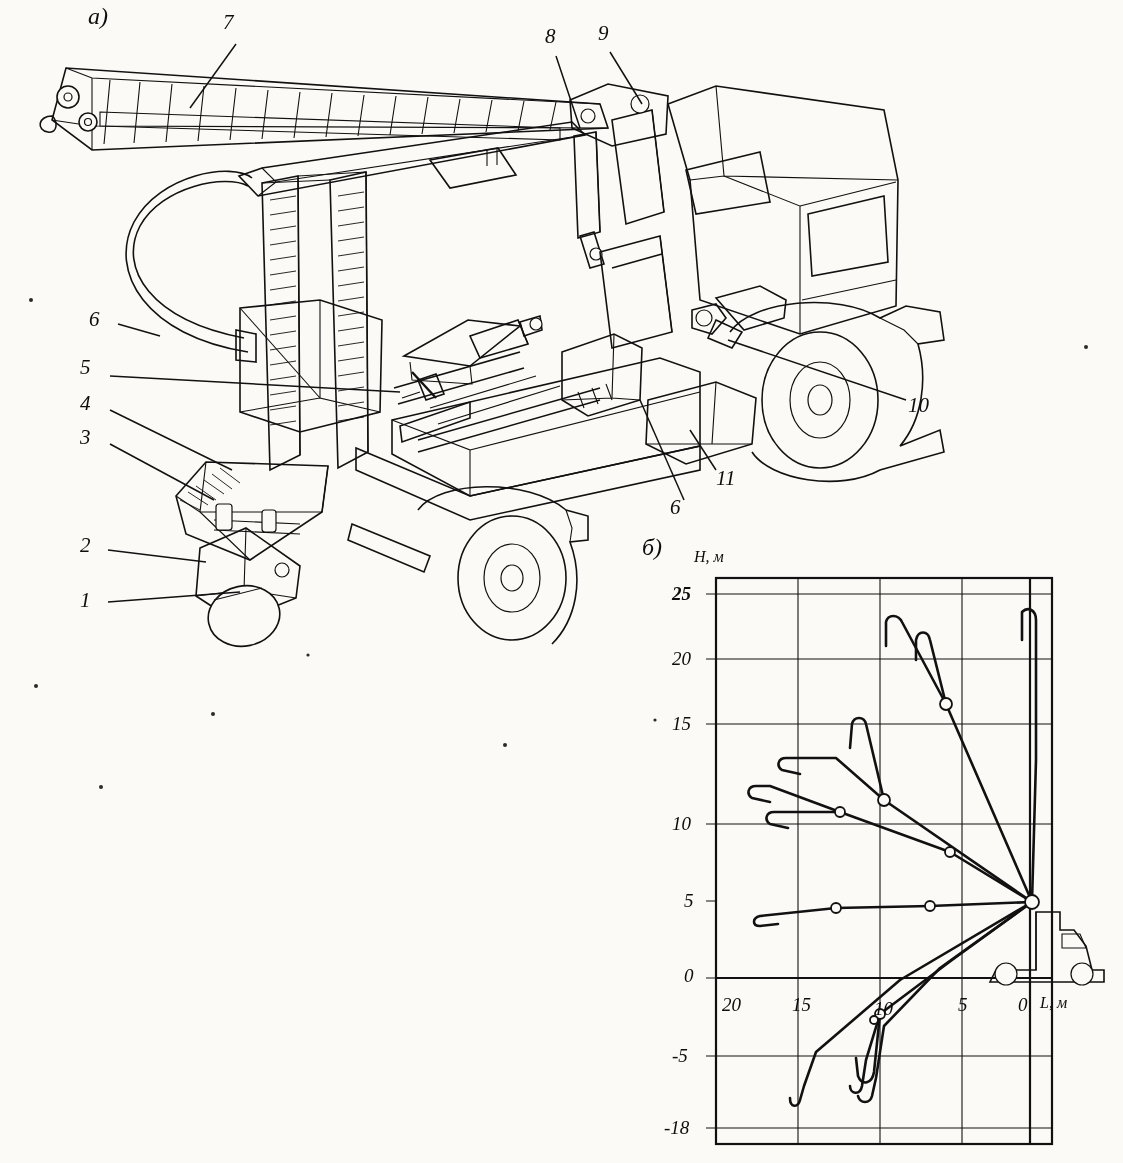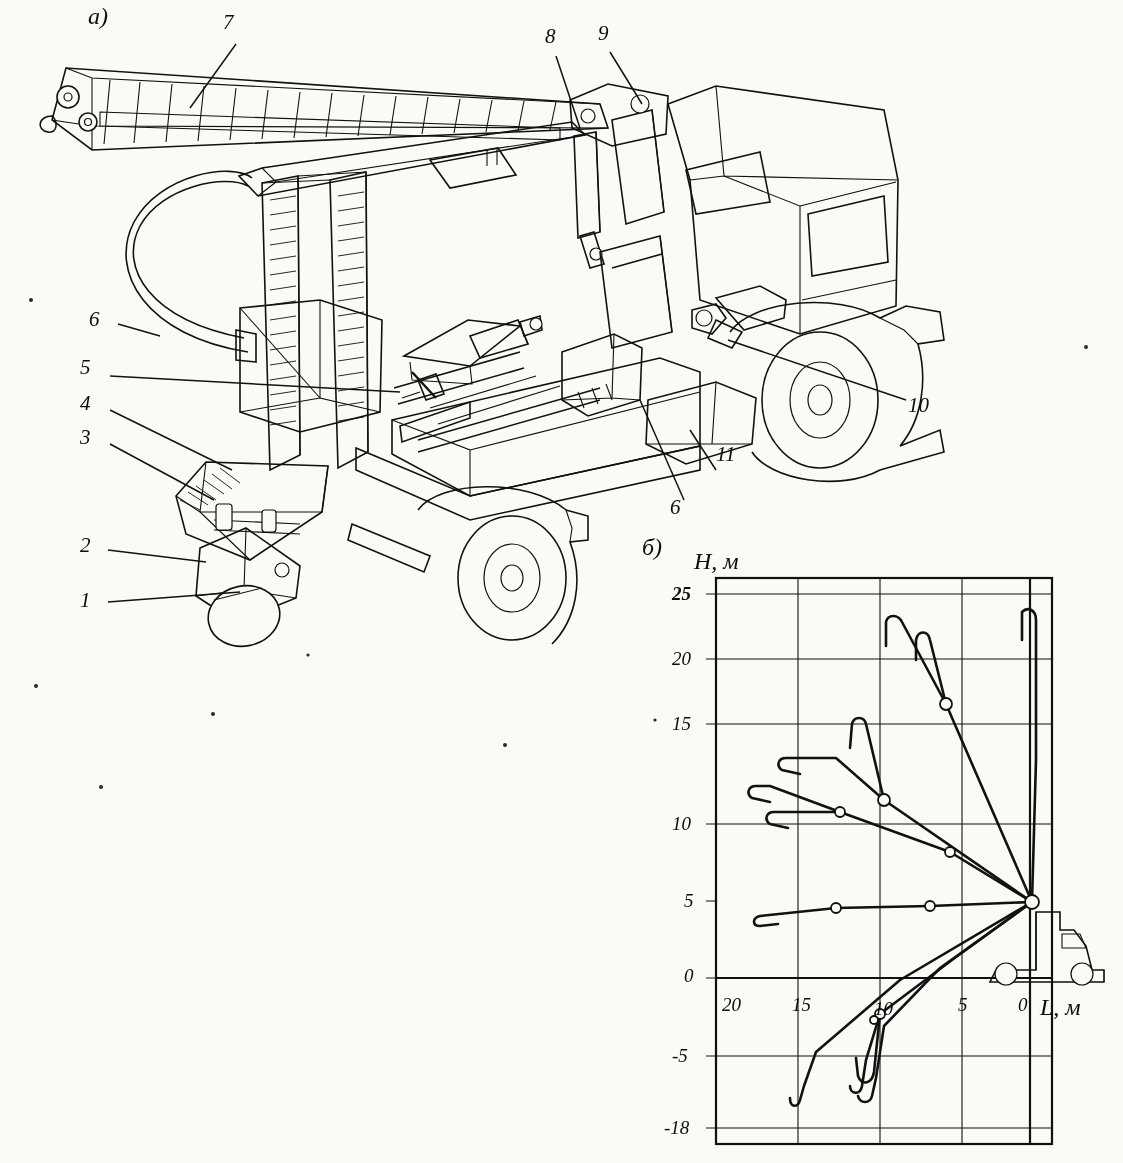--- a/index.html
+++ b/index.html
@@ -31,21 +31,21 @@
   }
   .panel-letter {
     font-size: 24px;
     font-style: italic;
   }
   .axis-num {
     font-size: 19px;
     font-style: italic;
   }
   .axis-name {
-    font-size: 24px;
+    font-size: 16px;
     font-style: italic;
   }
   svg {
     position: absolute;
     left: 0;
     top: 0;
   }
   .ln { fill: none; stroke: #111; stroke-width: 1.6; }
   .ln-thin { fill: none; stroke: #111; stroke-width: 1.1; }
   .ln-thick { fill: none; stroke: #111; stroke-width: 2.4; }
@@ -311,21 +311,21 @@
   <div class="lbl callout" style="left:80px; top:590px;">1</div>
   <div class="lbl callout" style="left:80px; top:535px;">2</div>
   <div class="lbl callout" style="left:80px; top:427px;">3</div>
   <div class="lbl callout" style="left:80px; top:393px;">4</div>
   <div class="lbl callout" style="left:80px; top:357px;">5</div>
   <div class="lbl callout" style="left:89px; top:309px;">6</div>
   <div class="lbl callout" style="left:223px; top:12px;">7</div>
   <div class="lbl callout" style="left:545px; top:26px;">8</div>
   <div class="lbl callout" style="left:598px; top:23px;">9</div>
   <div class="lbl callout" style="left:908px; top:395px;">10</div>
-  <div class="lbl callout" style="left:716px; top:444px;">11</div>
+  <div class="lbl callout" style="left:716px; top:468px;">11</div>
   <div class="lbl callout" style="left:670px; top:497px;">6</div>
 
   <div class="lbl axis-name" style="left:694px; top:549px;">H, м</div>
   <div class="lbl axis-name" style="left:1040px; top:995px;">L, м</div>
 
   <div class="lbl axis-num" style="left:672px; top:584px;font-weight:bold;">25</div>
   <div class="lbl axis-num" style="left:672px; top:649px;">20</div>
   <div class="lbl axis-num" style="left:672px; top:714px;">15</div>
   <div class="lbl axis-num" style="left:672px; top:814px;">10</div>
   <div class="lbl axis-num" style="left:684px; top:891px;">5</div>

